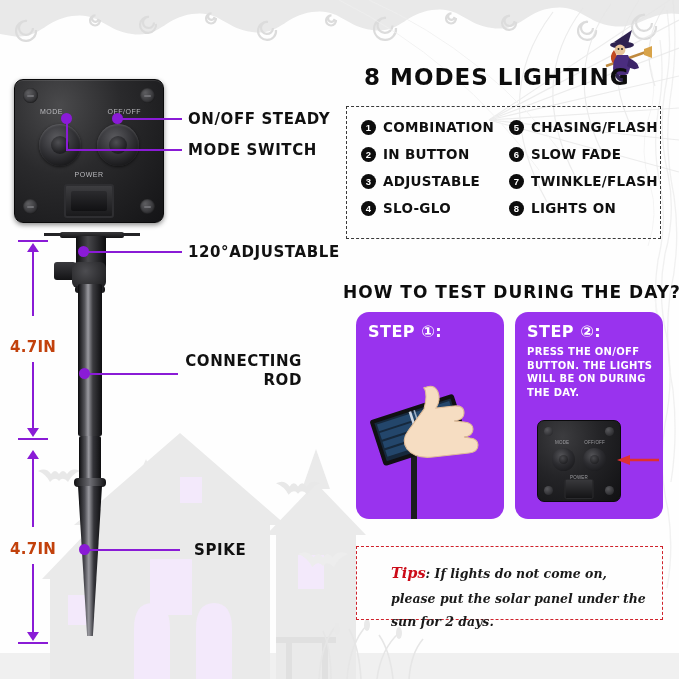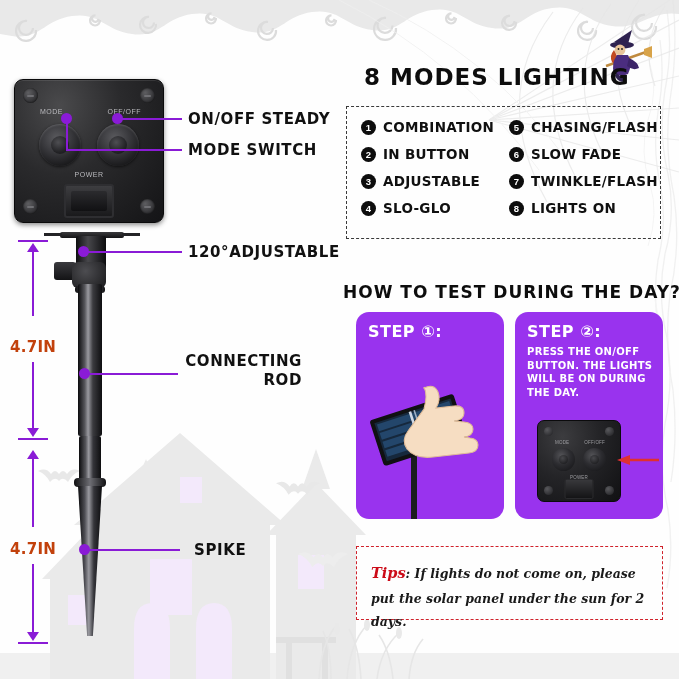--- a/index.html
+++ b/index.html
@@ -256,21 +256,21 @@
   .red-arrow { position: absolute; left: 102px; top: 142px; width: 42px; height: 12px; }
 
   
   .tips-box {
     position: absolute; left: 16px; top: 546px; width: 307px; height: 74px;
     border: 1px dashed #d0212b;
     padding: 13px 14px;
   }
   .tips-text {
     font-size: 12.5px; font-style: italic; font-weight: 700; color: #1a1a1a;
-    line-height: 1.85; font-family: "DejaVu Serif", serif;
+    line-height: 1.85; font-family: "DejaVu Serif", serif; margin-left: 20px;
   }
   .tips-word {
     color: #cc0b18; font-size: 14.5px; font-weight: 700; font-style: italic;
     font-family: "DejaVu Serif", serif;
   }
 </style>
 </head>
 <body>
 
 <div id="page">

